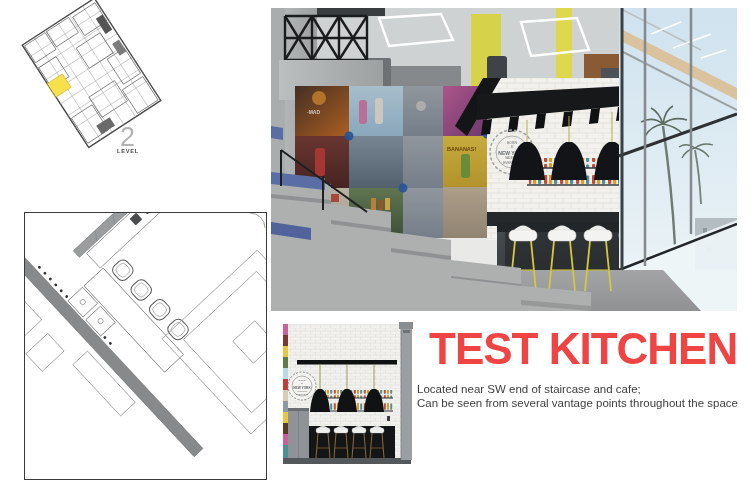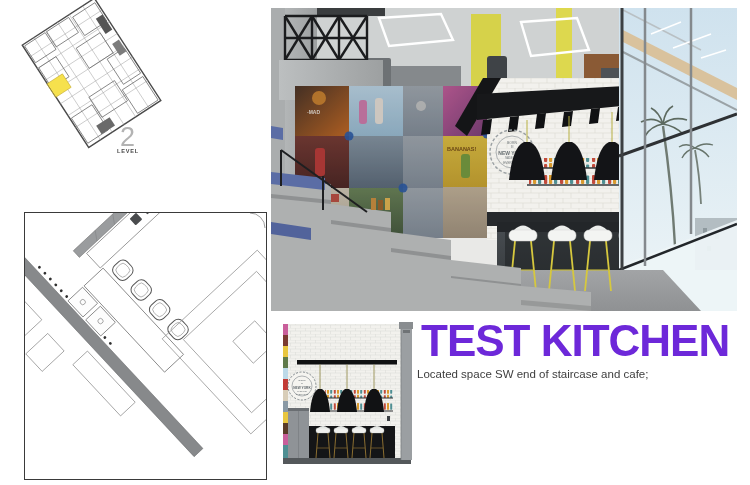--- a/index.html
+++ b/index.html
@@ -4,22 +4,22 @@
 <style>
   html,body{margin:0;padding:0;background:#ffffff;}
   .canvas{
     position:relative;width:750px;height:485px;background:#ffffff;
     overflow:hidden;font-family:"Liberation Sans",sans-serif;
   }
   .fig{position:absolute;}
   .fig svg{display:block;}
   .title-block{position:absolute;left:417px;top:315px;width:333px;}
   .title-block h1{
-    margin:4px;font-size:44px;line-height:1.0;font-weight:700;
-    letter-spacing:-1px;color:#6d28d9;white-space:nowrap;
+    margin:12px;font-size:44px;line-height:1.0;font-weight:700;
+    letter-spacing:-1px;color:#ef4444;white-space:nowrap;
   }
   .title-block .desc{margin-top:5px;}
   .title-block .desc p{
     margin:0;font-size:11.5px;line-height:13.5px;color:#3e3e3e;font-weight:400;
   }
 </style>
 </head>
 <body>
 
 <div class="canvas">
@@ -540,17 +540,18 @@
       <rect x="118" y="2" width="11" height="136" fill="#9b9fa2"></rect>
       <line x1="118" y1="2" x2="118" y2="138" stroke="#7c8083" stroke-width="0.8"></line>
       <rect x="116" y="0" width="14" height="7" fill="#898d90"></rect>
       <rect x="120" y="8" width="7" height="3" fill="#6f7376"></rect>
     </svg>
   </div>
 
   <div class="title-block">
     <h1>TEST KITCHEN</h1>
     <div class="desc">
-      <p>Located space SW end of staircase and cafe;</p>
+      <p>Located near SW end of staircase and cafe;</p>
+      <p>Can be seen from several vantage points throughout the space</p>
     </div>
   </div>
 
 </div>
 
 </body></html>

